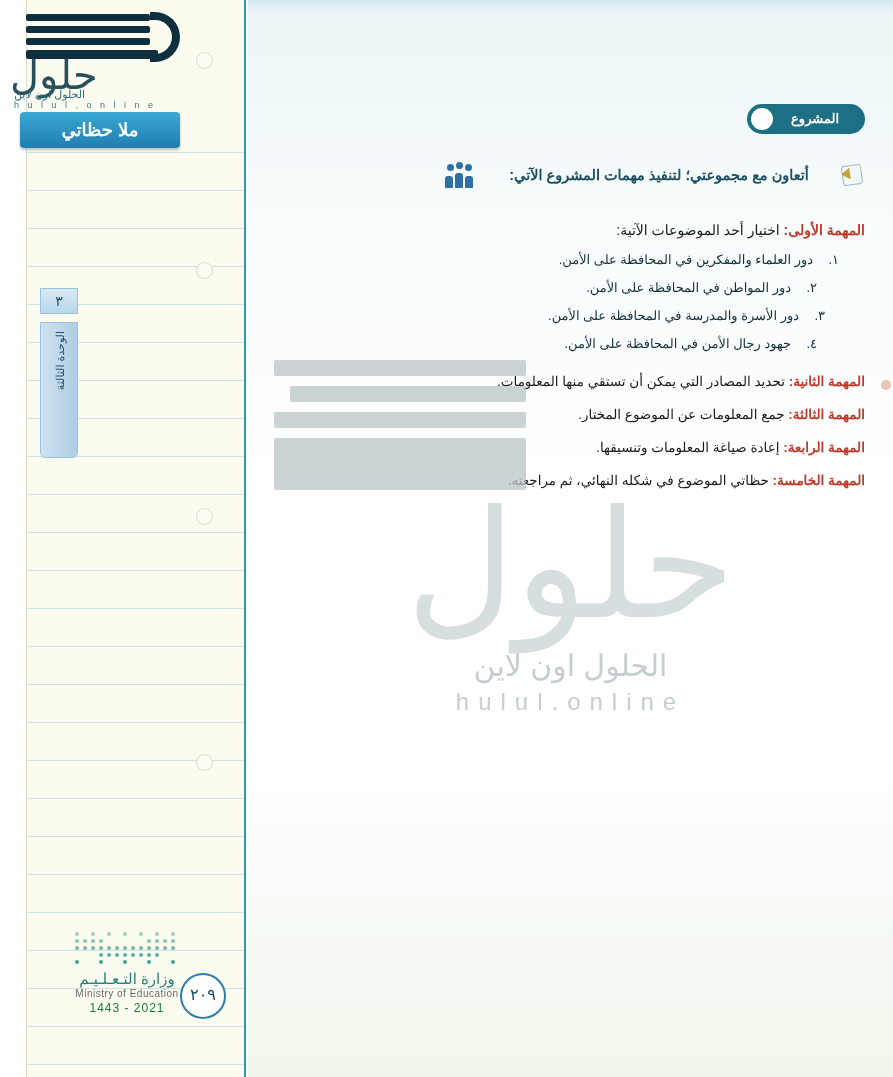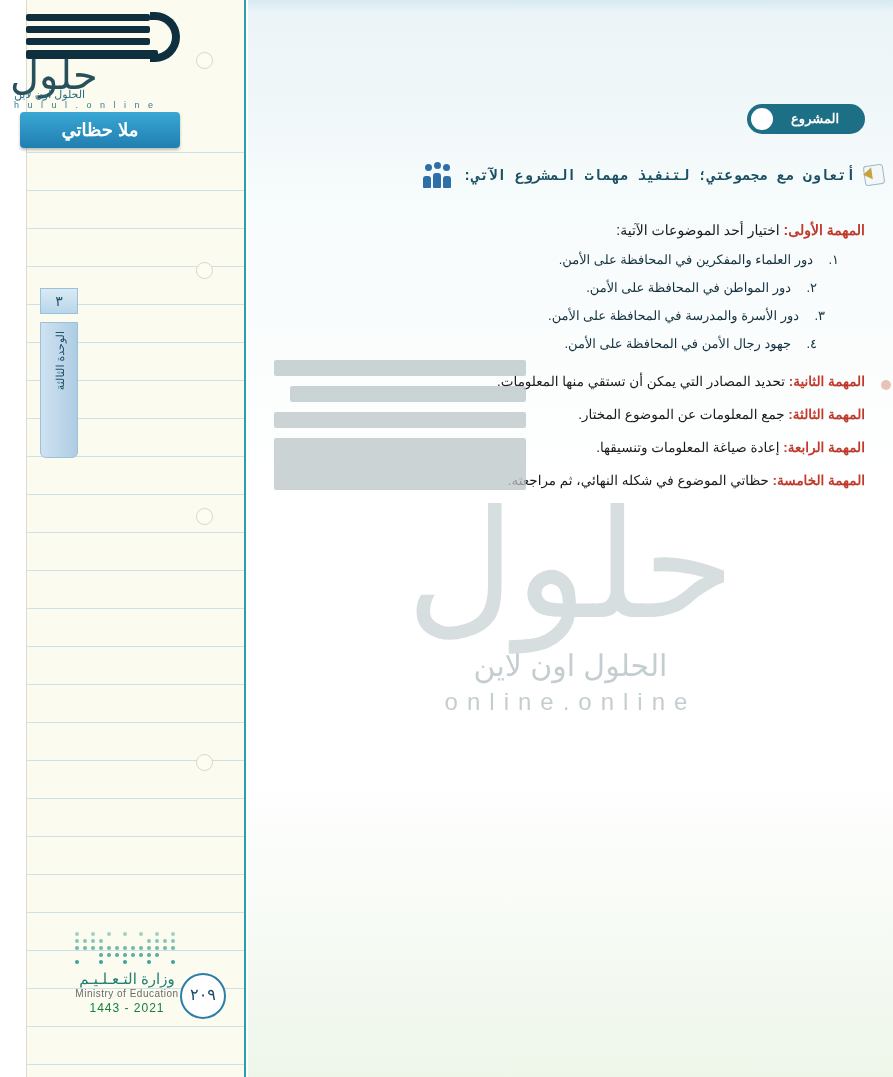--- a/index.html
+++ b/index.html
@@ -299,22 +299,21 @@
   
   .intro-row {
     position: absolute;
     top: 158px;
     right: 28px;
     width: 420px;
     height: 34px;
     direction: rtl;
     display: flex;
     align-items: center;
-    justify-content: center;
-    font-family: Liberation Mono, monospace;
+    justify-content: space-between;
   }
   .intro-row .pencil {
     width: 26px;
     height: 26px;
     margin-left: 6px;
     position: relative;
     flex: 0 0 auto;
   }
   .intro-row .pencil .body {
     position: absolute;
@@ -675,17 +674,17 @@
 
     <div class="watermark">
       <div class="wm-bars">
         <i></i>
           <i></i>
           <i></i>
           <i></i>
       </div>
       <div class="wm-word">حلول</div>
       <div class="wm-sub">الحلول اون لاين</div>
-      <div class="wm-sub2">online.online</div>
+      <div class="wm-sub2">hulul.online</div>
     </div>
 
   </div>
 </div>
 
 </body></html>

